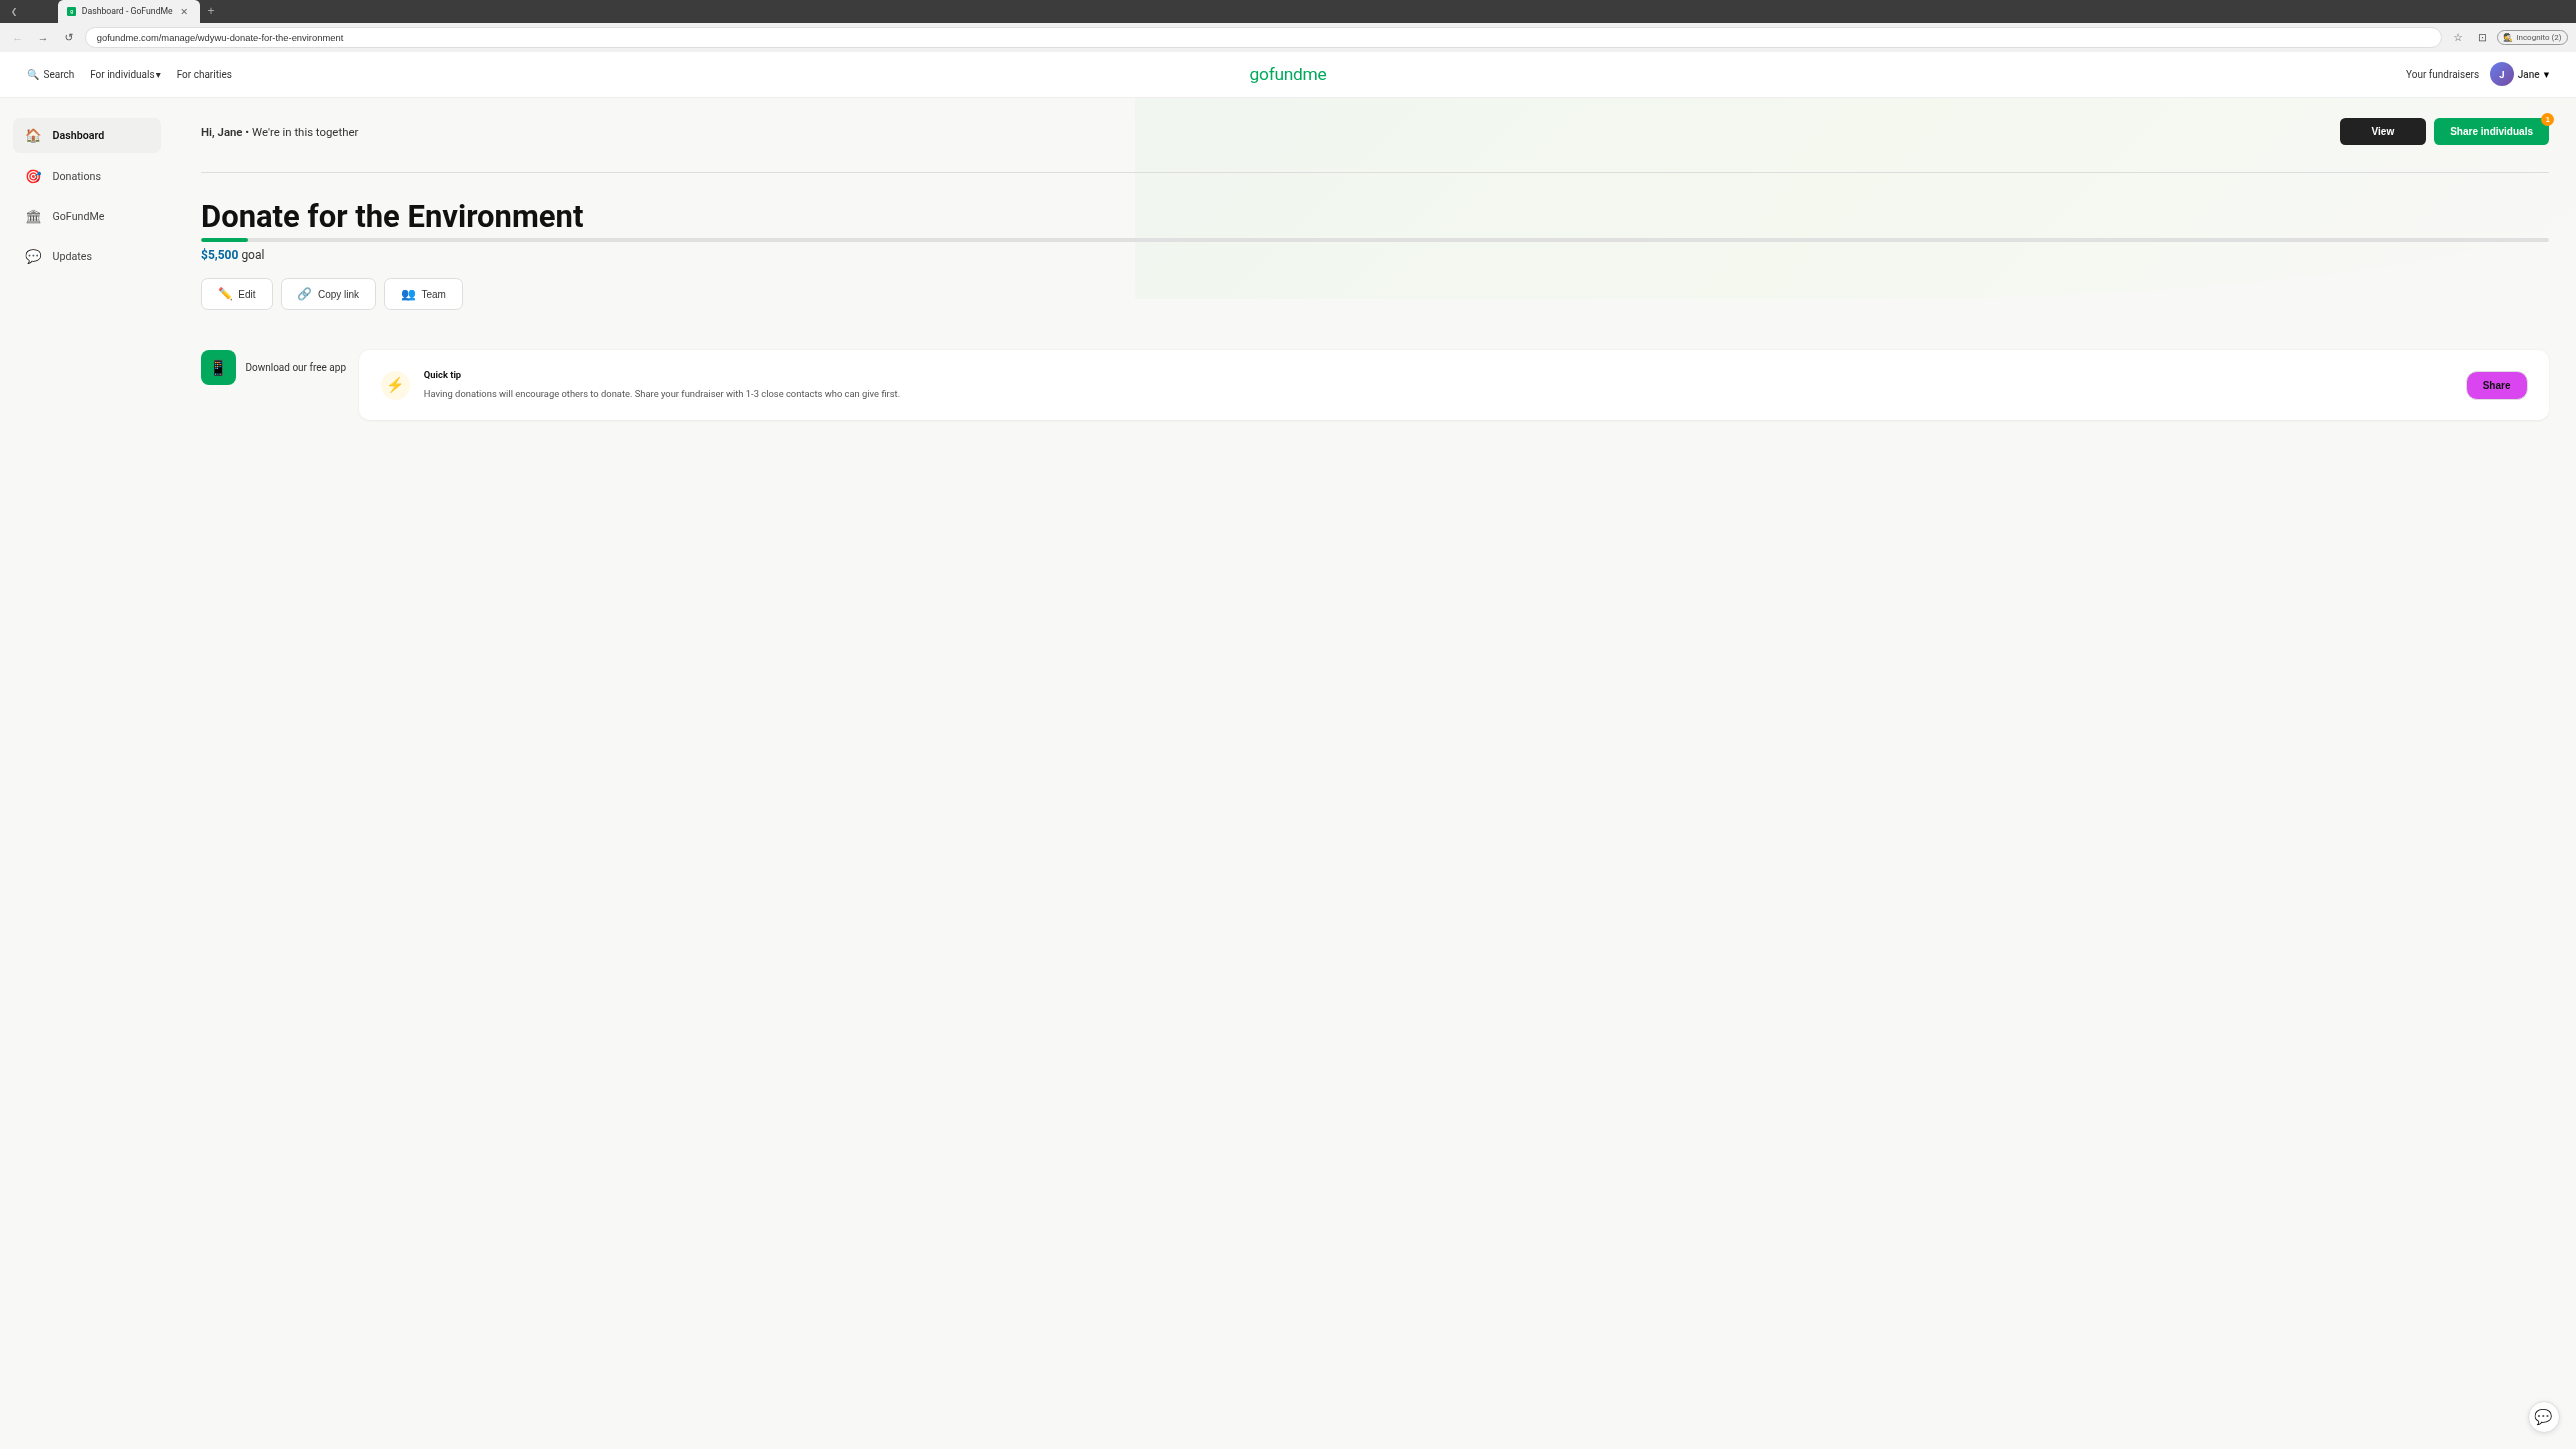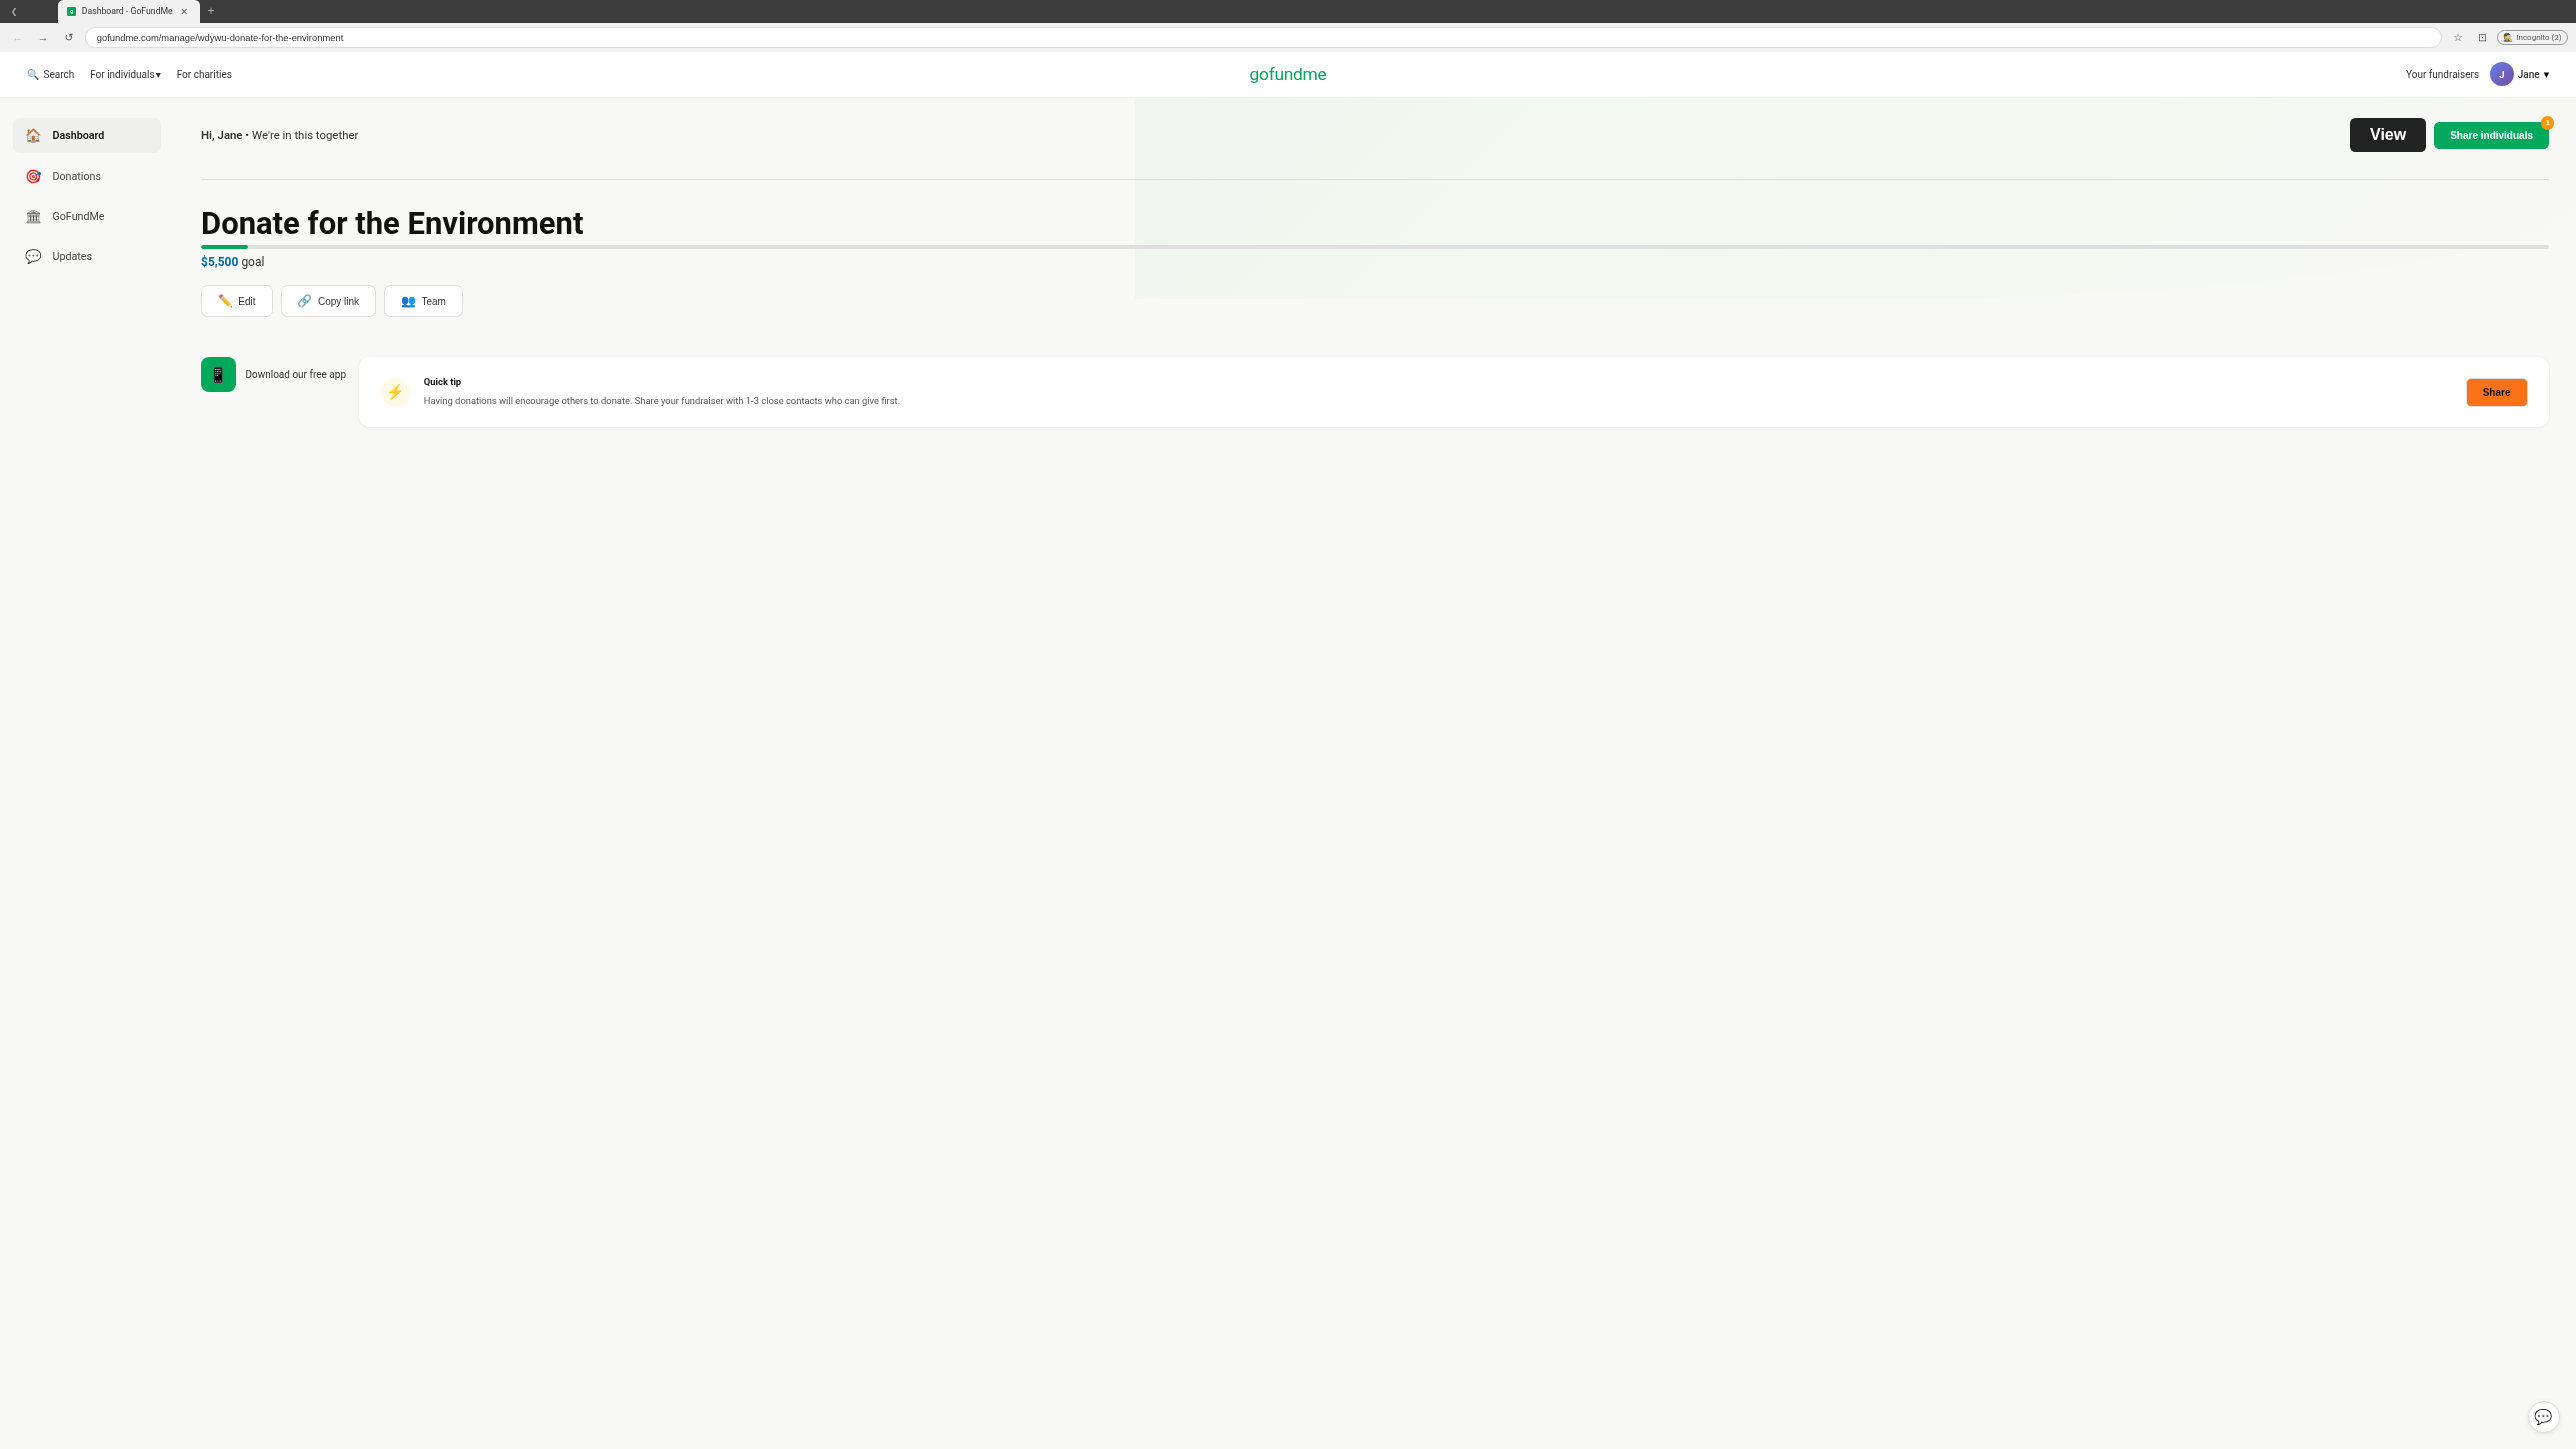--- a/index.html
+++ b/index.html
@@ -292,22 +292,22 @@
     .header-actions {
       display: flex;
       gap: 8px;
       align-items: center;
     }
     .btn-view {
       background: #222;
       color: white;
       border: none;
       border-radius: 5.4px;
-      padding: 8px 20px;
-      font-size: 16px;
+      padding: 8px 32px;
+      font-size: 10px;
       font-weight: 600;
       cursor: pointer;
     }
     .btn-share {
       background: #02a95c;
       color: white;
       border: none;
       border-radius: 5.4px;
       padding: 8px 16px;
       font-size: 10px;
@@ -448,24 +448,24 @@
       font-weight: 700;
       color: #111;
       margin-bottom: 7px;
     }
     .quick-tip-text {
       font-size: 9.4px;
       color: #555;
       line-height: 1.5;
     }
     .btn-share-tip {
-      background: #f97316;
+      background: #d946ef;
       color: #111;
       border: 1px solid #ddd;
-      border-radius: 5px;
+      border-radius: 11px;
       padding: 8px 16px;
       font-size: 10px;
       font-weight: 600;
       cursor: pointer;
       flex-shrink: 0;
     }
 
     
     .chat-btn {
       position: fixed;

